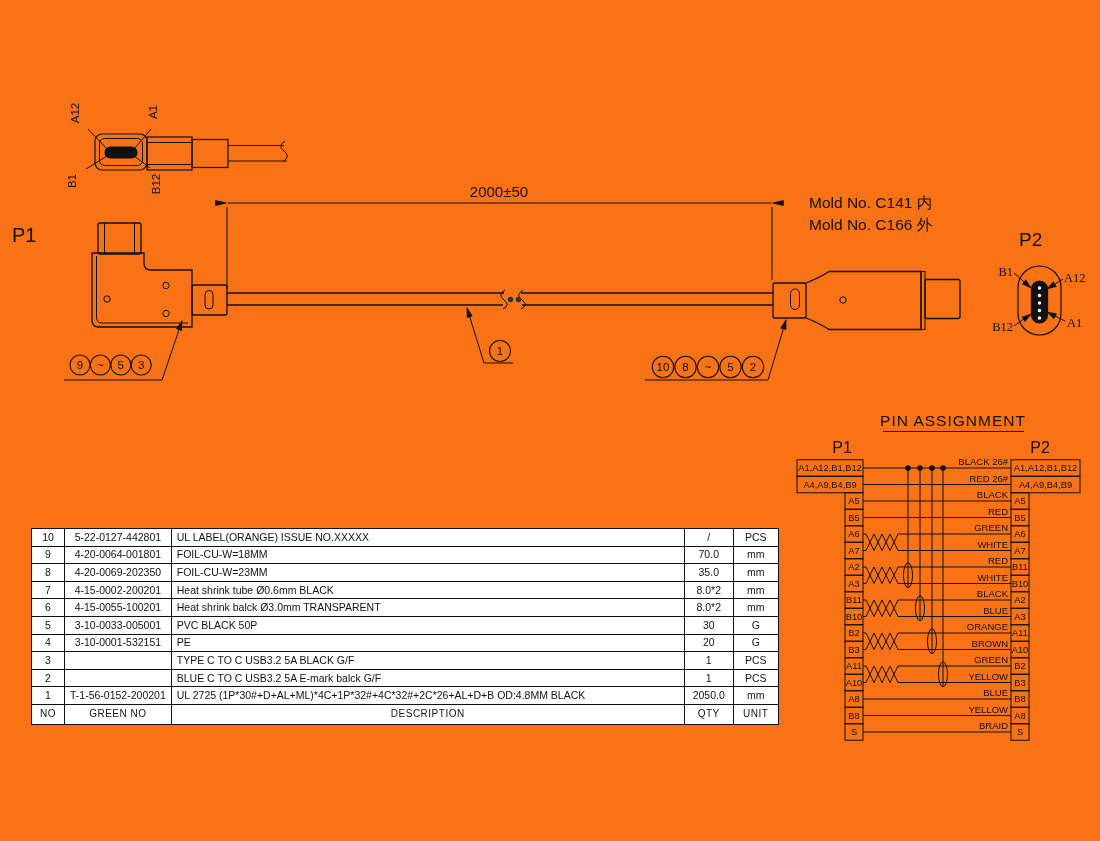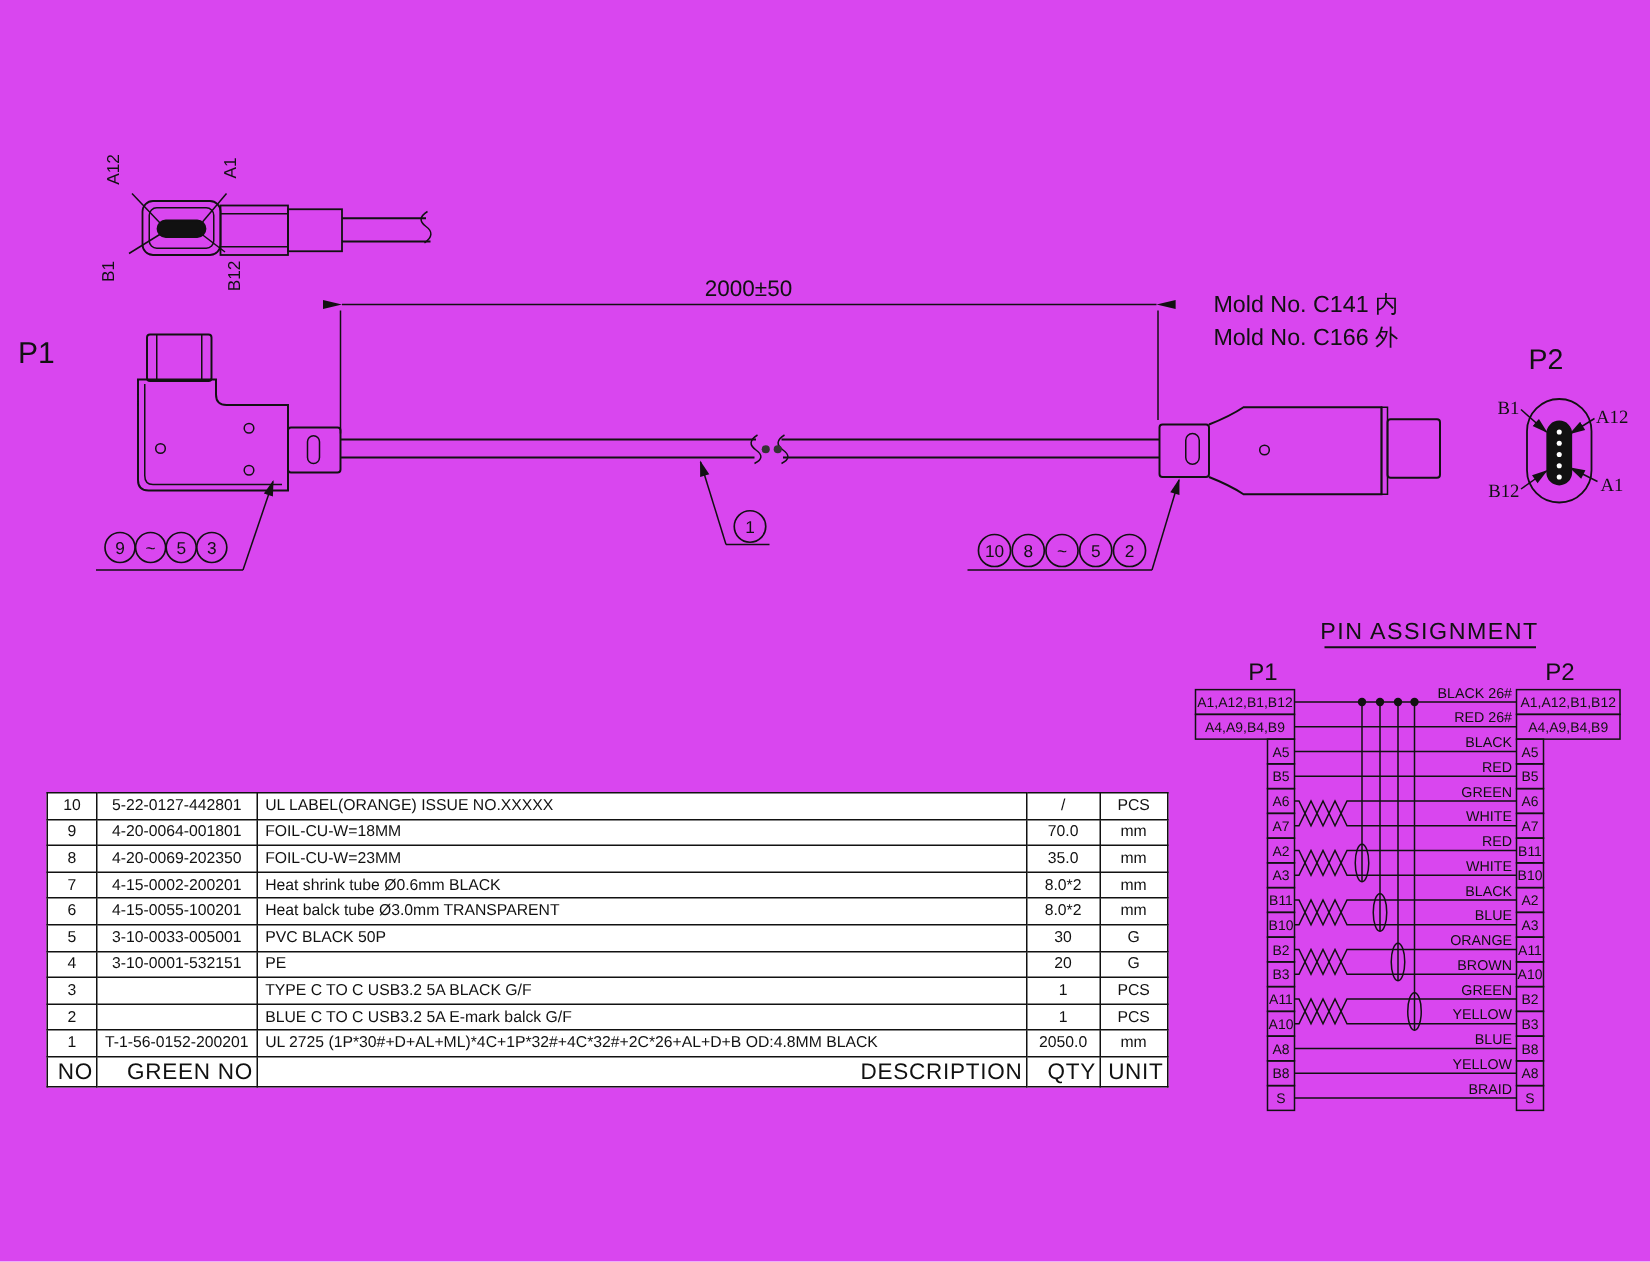--- a/index.html
+++ b/index.html
@@ -1,24 +1,24 @@
 <!DOCTYPE html>
 <html><head>
 <meta charset="utf-8">
 <style>
   html,body{margin:0;padding:0;background:#fff;}
-  .sheet{position:relative;width:1100px;height:841px;background:#d946ef;overflow:hidden;
+  .sheet{position:relative;width:1100px;height:841px;background:#f97316;overflow:hidden;
          font-family:"Liberation Sans",sans-serif;color:#111;}
   svg{position:absolute;left:0;top:0;}
   svg text{fill:#111;font-family:"Liberation Sans",sans-serif;}
   .serif{font-family:"Liberation Serif",serif;}
   #bom-table{position:absolute;left:31px;top:528px;border-collapse:collapse;background:#fff;table-layout:fixed;}
   #bom-table td{border:1.3px solid #111;font-size:10.5px;color:#111;padding:0 5px;height:17.6px;
                 line-height:1.05;white-space:nowrap;overflow:hidden;box-sizing:border-box;}
-  #bom-table tr.bom-header td{font-size:15px;height:20px;text-align:right;padding:0 2px;letter-spacing:.5px;}
+  #bom-table tr.bom-header td{font-size:10px;height:20px;text-align:center;padding:0 2px;letter-spacing:.5px;}
   .tc{text-align:center;}
 </style>
 </head>
 <body>
 
 <div class="sheet">
 
 <svg width="1100" height="841" viewBox="0 0 1100 841">
   <defs>
     <marker id="dimarrow" viewBox="0 0 12 8" refX="0" refY="4" markerWidth="13" markerHeight="8.5" orient="auto-start-reverse">
@@ -369,21 +369,21 @@
         <tr class="bom-row">
           <td class="tc">7</td>
           <td class="tc">4-15-0002-200201</td>
           <td>Heat shrink tube Ø0.6mm BLACK</td>
           <td class="tc">8.0*2</td>
           <td class="tc">mm</td>
         </tr>
         <tr class="bom-row">
           <td class="tc">6</td>
           <td class="tc">4-15-0055-100201</td>
-          <td>Heat balck tube Ø3.0mm TRANSPARENT</td>
+          <td>Heat shrink balck Ø3.0mm TRANSPARENT</td>
           <td class="tc">8.0*2</td>
           <td class="tc">mm</td>
         </tr>
         <tr class="bom-row">
           <td class="tc">5</td>
           <td class="tc">3-10-0033-005001</td>
           <td>PVC BLACK 50P</td>
           <td class="tc">30</td>
           <td class="tc">G</td>
         </tr>

